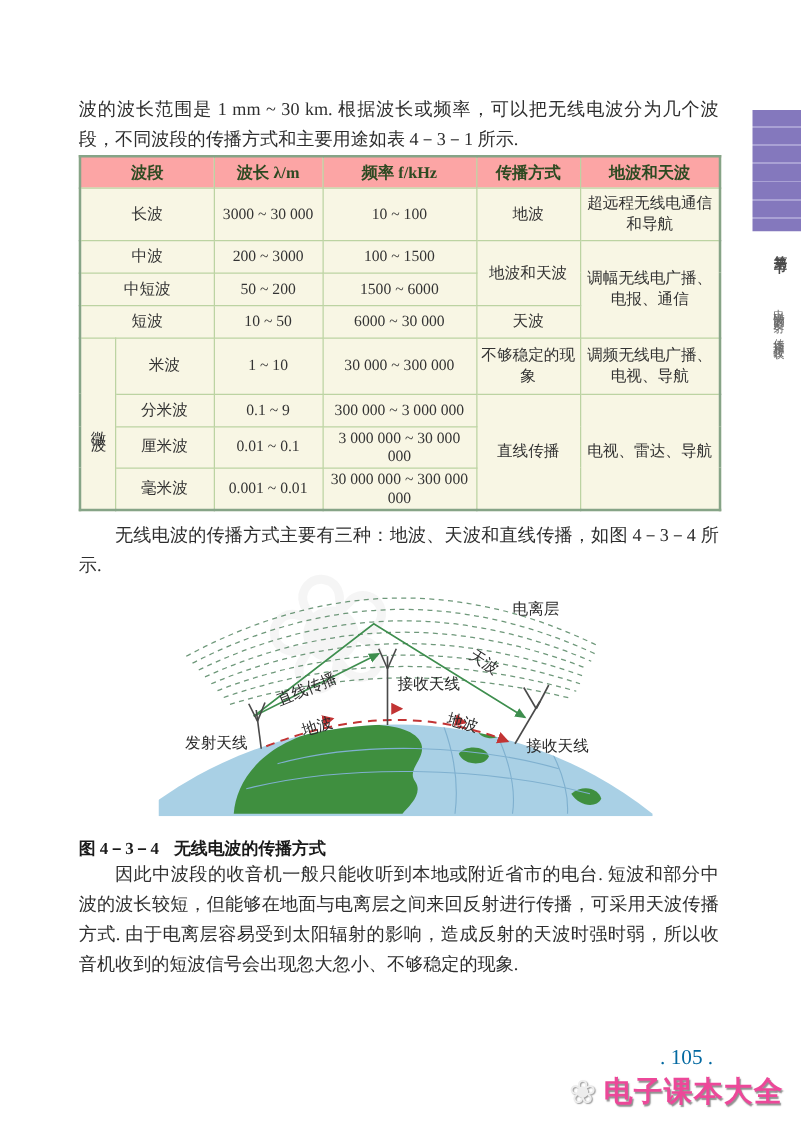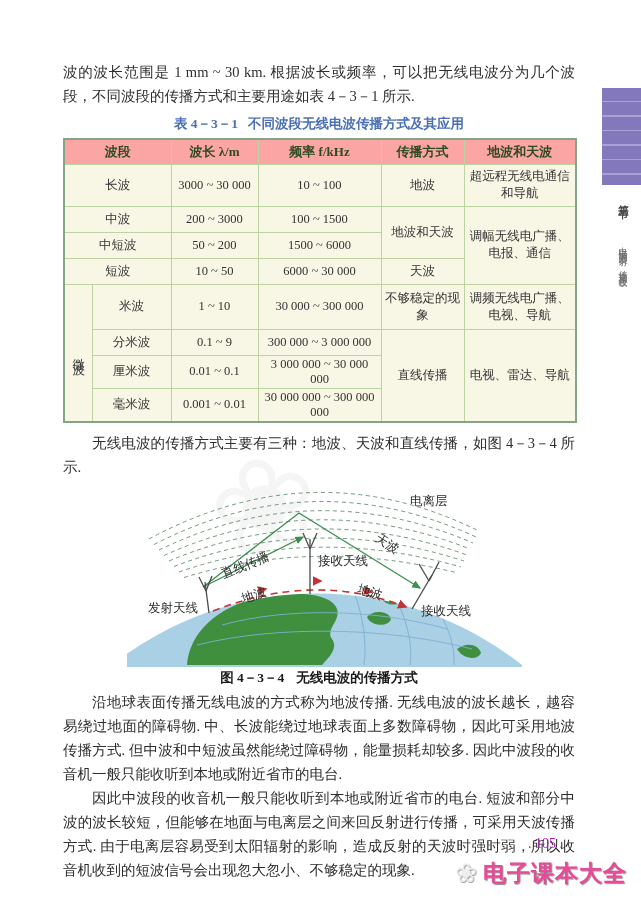--- a/index.html
+++ b/index.html
@@ -8,39 +8,39 @@
   .page{position:absolute;inset:0;background:#fff;}
 
   
   .tab-strip{position:absolute;right:0;top:88px;width:39px;height:97px;
     background:repeating-linear-gradient(to bottom,#8478bd 0 13px,#a9a1d4 13px 14.5px);}
   .side-sec{position:absolute;writing-mode:vertical-rl;text-orientation:upright;
     color:#5a5a5a;letter-spacing:2px;line-height:1;}
   .sec-label{right:13px;top:196px;font-size:10.5px;font-weight:bold;color:#4a4a4a;}
   .sec-title{right:14px;top:240px;font-size:9px;color:#6a6a6a;}
 
-  .content{position:absolute;left:63px;top:60px;width:512px;}
+  .content{position:absolute;left:63px;top:76px;width:512px;}
   .para{margin:0;text-align:justify;font-size:14.5px;line-height:24px;}
   .indent{text-indent:2em;}
   .tbl-title{margin:7px 0 5px 0;text-align:center;font-size:13.5px;font-weight:bold;color:#4a6fb5;}
   .tbl-title .lab{margin-right:10px;}
 
   table.bands{border-collapse:collapse;width:512px;table-layout:fixed;
     background:#f8f6e4;border:2px solid #86a487;}
   table.bands td,table.bands th{border:1px solid #bcd3a2;text-align:center;
     font-size:12.5px;padding:1px 3px;color:#333;}
   table.bands th{background:#fca5a5;color:#2d4a22;font-size:13px;font-weight:bold;}
   tr.h25{height:25px}tr.h42{height:42px}tr.h26{height:26px}tr.h45{height:45px}
   .vcell{writing-mode:vertical-rl;text-orientation:upright;letter-spacing:4px;padding:0;}
 
   .fig-wrap{margin:8px 0 0 64px;width:420px;height:180px;position:relative;text-align:right;}
-  .fig-caption{margin-top:2px;text-align:center;font-size:13.5px;font-weight:bold;color:#1a1a1a;}
+  .fig-caption{margin-top:17px;font-size:13.5px;font-weight:bold;color:#1a1a1a;}
   .fig-caption .lab{margin-right:12px;}
 
-  .page-number{position:absolute;left:528px;top:836px;font-size:14px;color:#a21caf;}
+  .page-number{position:absolute;left:528px;top:836px;font-size:17px;color:#0369a1;}
 
   .brand{position:absolute;right:14px;top:858px;display:flex;align-items:center;gap:6px;}
   .brand .flower{font-size:26px;color:#ededed;text-shadow:1px 1px 1px #9a9a9a;}
   .brand .brand-text{font-family:"Liberation Sans","DejaVu Sans",sans-serif;
     font-size:23px;font-weight:bold;color:#ec4899;
     text-shadow:1px 1px 1px #8f8f8f,-1px -1px 1px #ffffff;letter-spacing:1px;}
 
   .wm{position:absolute;color:rgba(110,110,110,0.07);pointer-events:none;}
   .wm1{left:380px;top:250px;font-size:150px;}
   .wm2{left:210px;top:430px;font-size:130px;transform:rotate(-15deg);}
@@ -54,23 +54,20 @@
   <span class="wm wm2">❀</span>
 
   <div class="tab-strip"></div>
   <div class="side-sec sec-label">第三节</div>
   <div class="side-sec sec-title">电磁波的发射、传播和接收</div>
 
   <div class="content">
 
     <p class="para">波的波长范围是 1 mm ~ 30 km. 根据波长或频率，可以把无线电波分为几个波段，不同波段的传播方式和主要用途如表 4－3－1 所示.</p>
 
-    <div class="tbl-title">
-      <span class="lab">表 4－3－1</span><span>不同波段无线电波传播方式及其应用</span>
-    </div>
 
     <table class="bands">
       <colgroup>
           <col style="width:28px">
           <col style="width:79px">
           <col style="width:87px">
           <col style="width:123px">
           <col style="width:83px">
           <col style="width:112px">
         </colgroup>
@@ -219,21 +216,20 @@
           <text transform="translate(242,109) rotate(16)" text-anchor="middle">地波</text>
           <text x="294" y="128">接收天线</text>
         </g>
       </svg>
     </div>
 
     <div class="fig-caption">
       <span class="lab">图 4－3－4</span><span>无线电波的传播方式</span>
     </div>
 
-    <p class="para indent" style="margin-top:3px">沿地球表面传播无线电波的方式称为地波传播. 无线电波的波长越长，越容易绕过地面的障碍物. 中、长波能绕过地球表面上多数障碍物，因此可采用地波传播方式. 但中波和中短波虽然能绕过障碍物，能量损耗却较多. 因此中波段的收音机一般只能收听到本地或附近省市的电台.</p>
     <p class="para indent">因此中波段的收音机一般只能收听到本地或附近省市的电台. 短波和部分中波的波长较短，但能够在地面与电离层之间来回反射进行传播，可采用天波传播方式. 由于电离层容易受到太阳辐射的影响，造成反射的天波时强时弱，所以收音机收到的短波信号会出现忽大忽小、不够稳定的现象.</p>
   </div>
 
   <div class="page-number">. 105 .</div>
 
   <div class="brand">
     <span class="flower">❀</span>
     <span class="brand-text">电子课本大全</span>
   </div>
 

